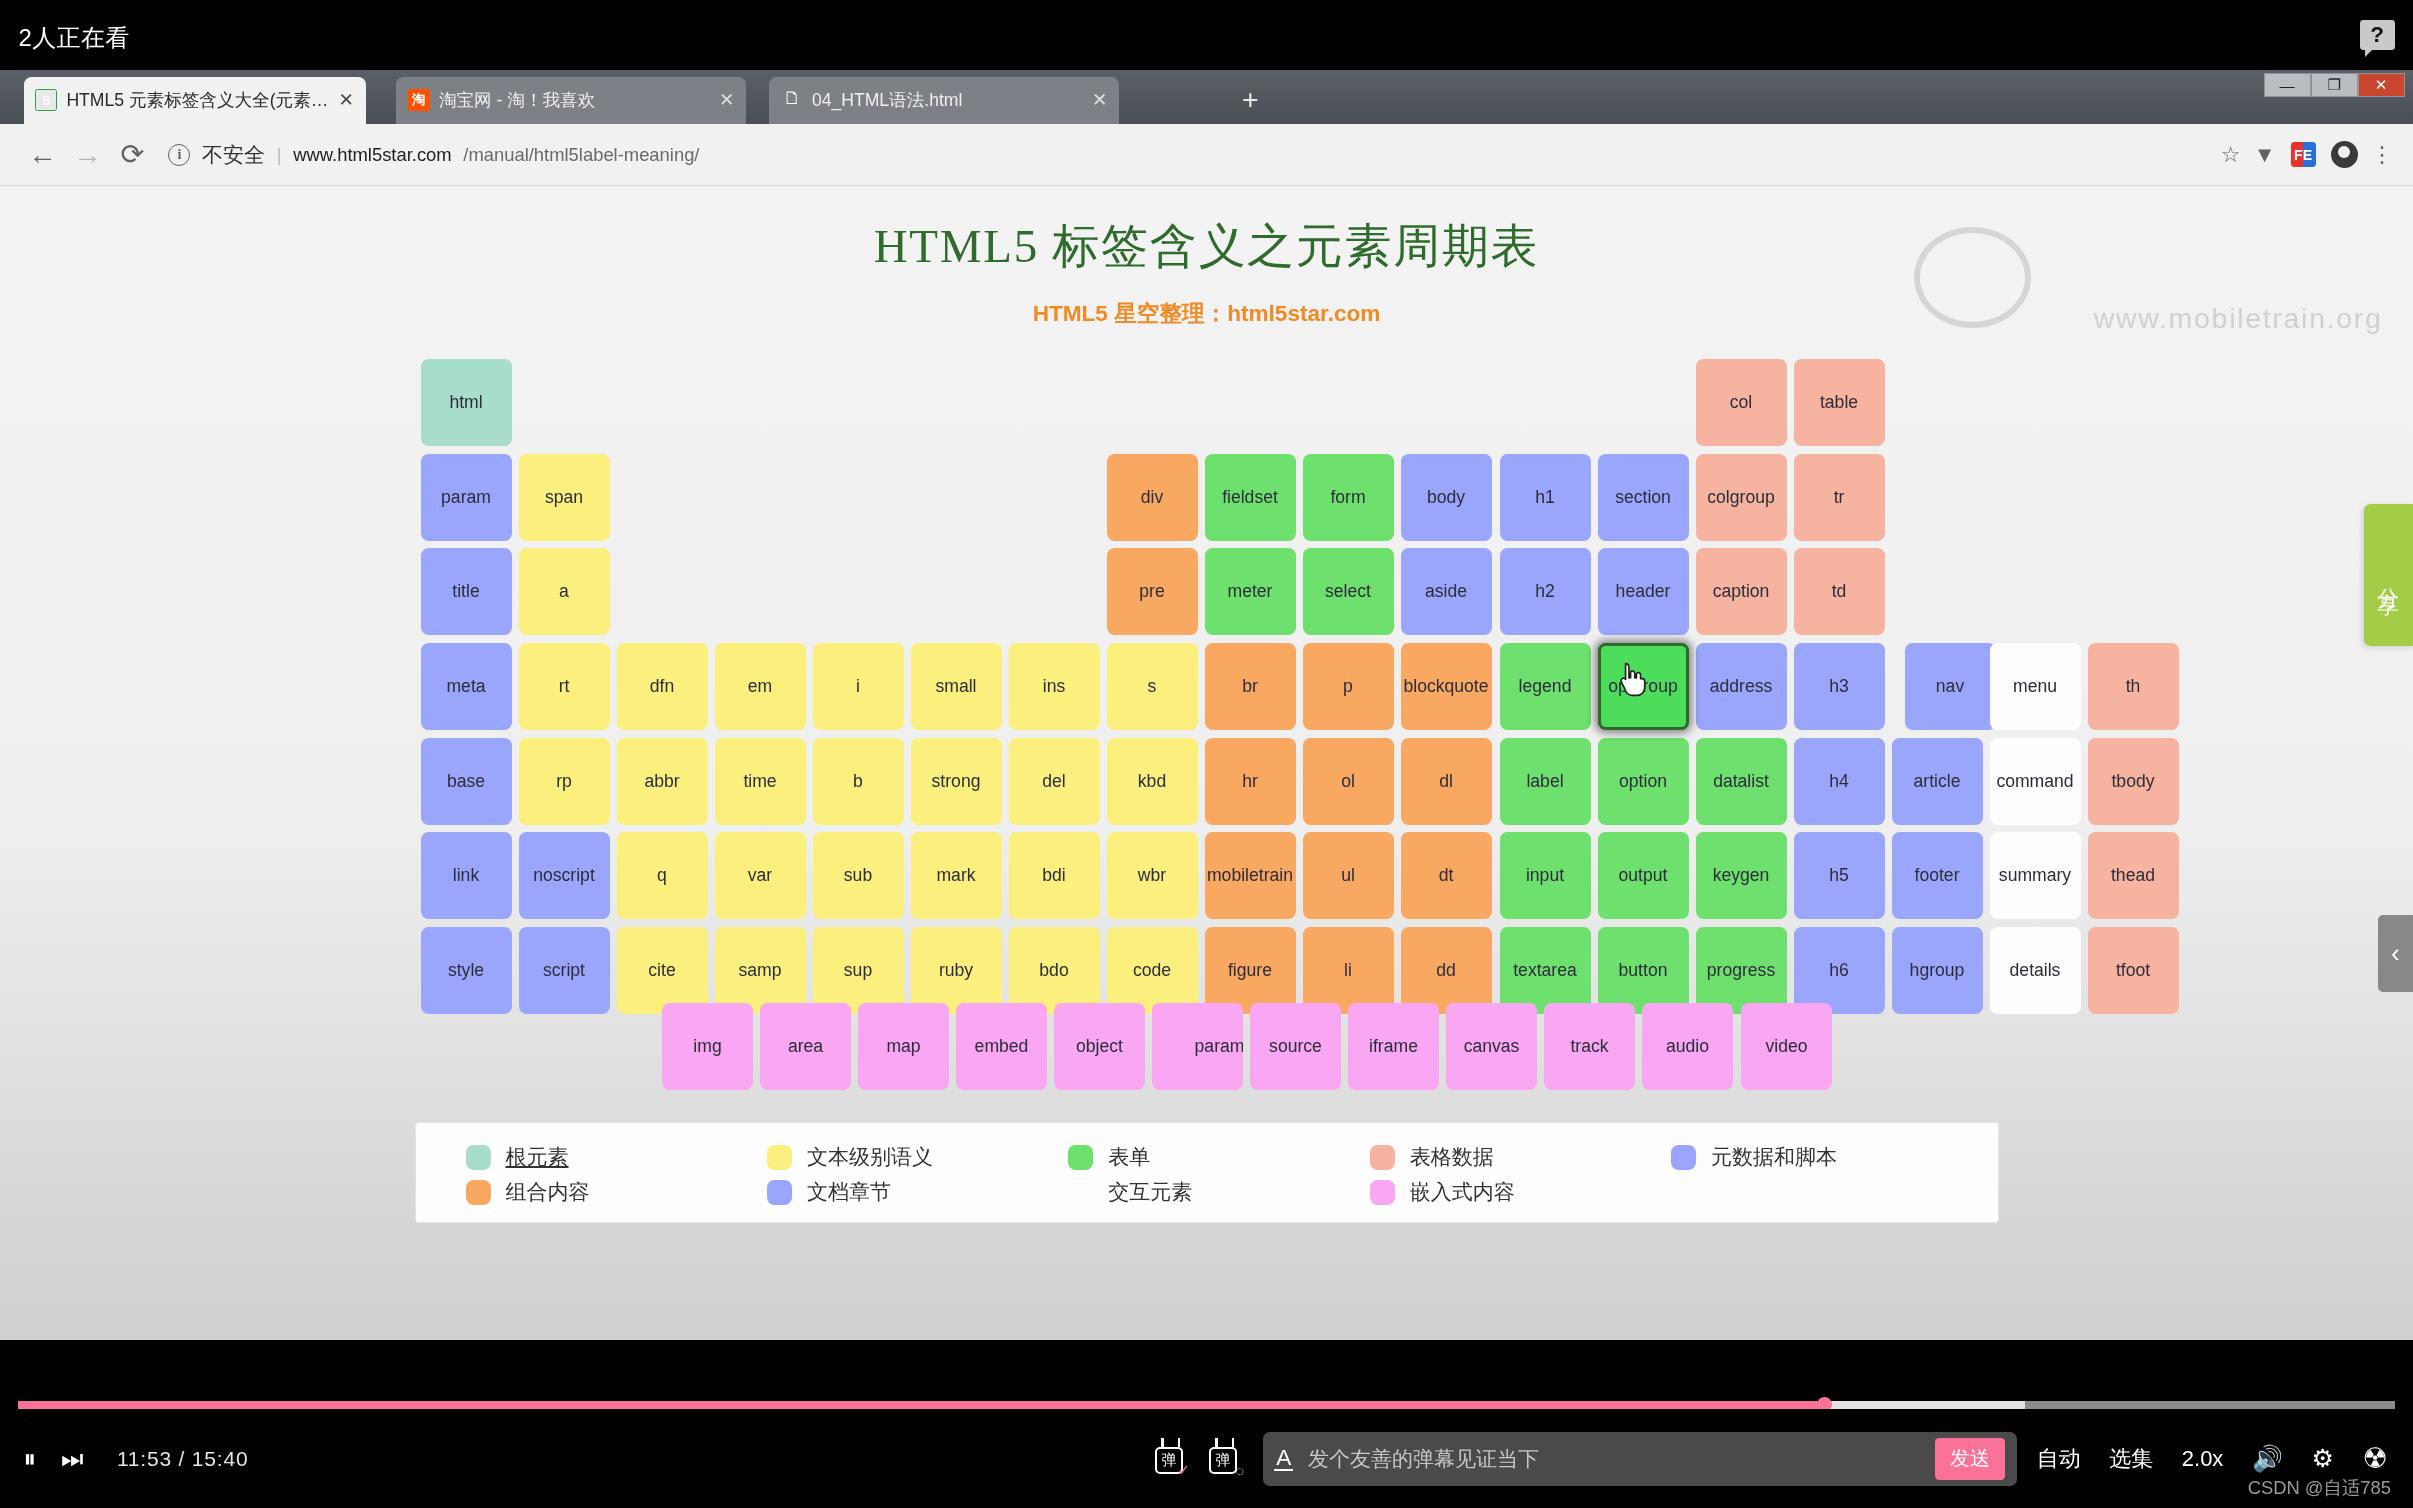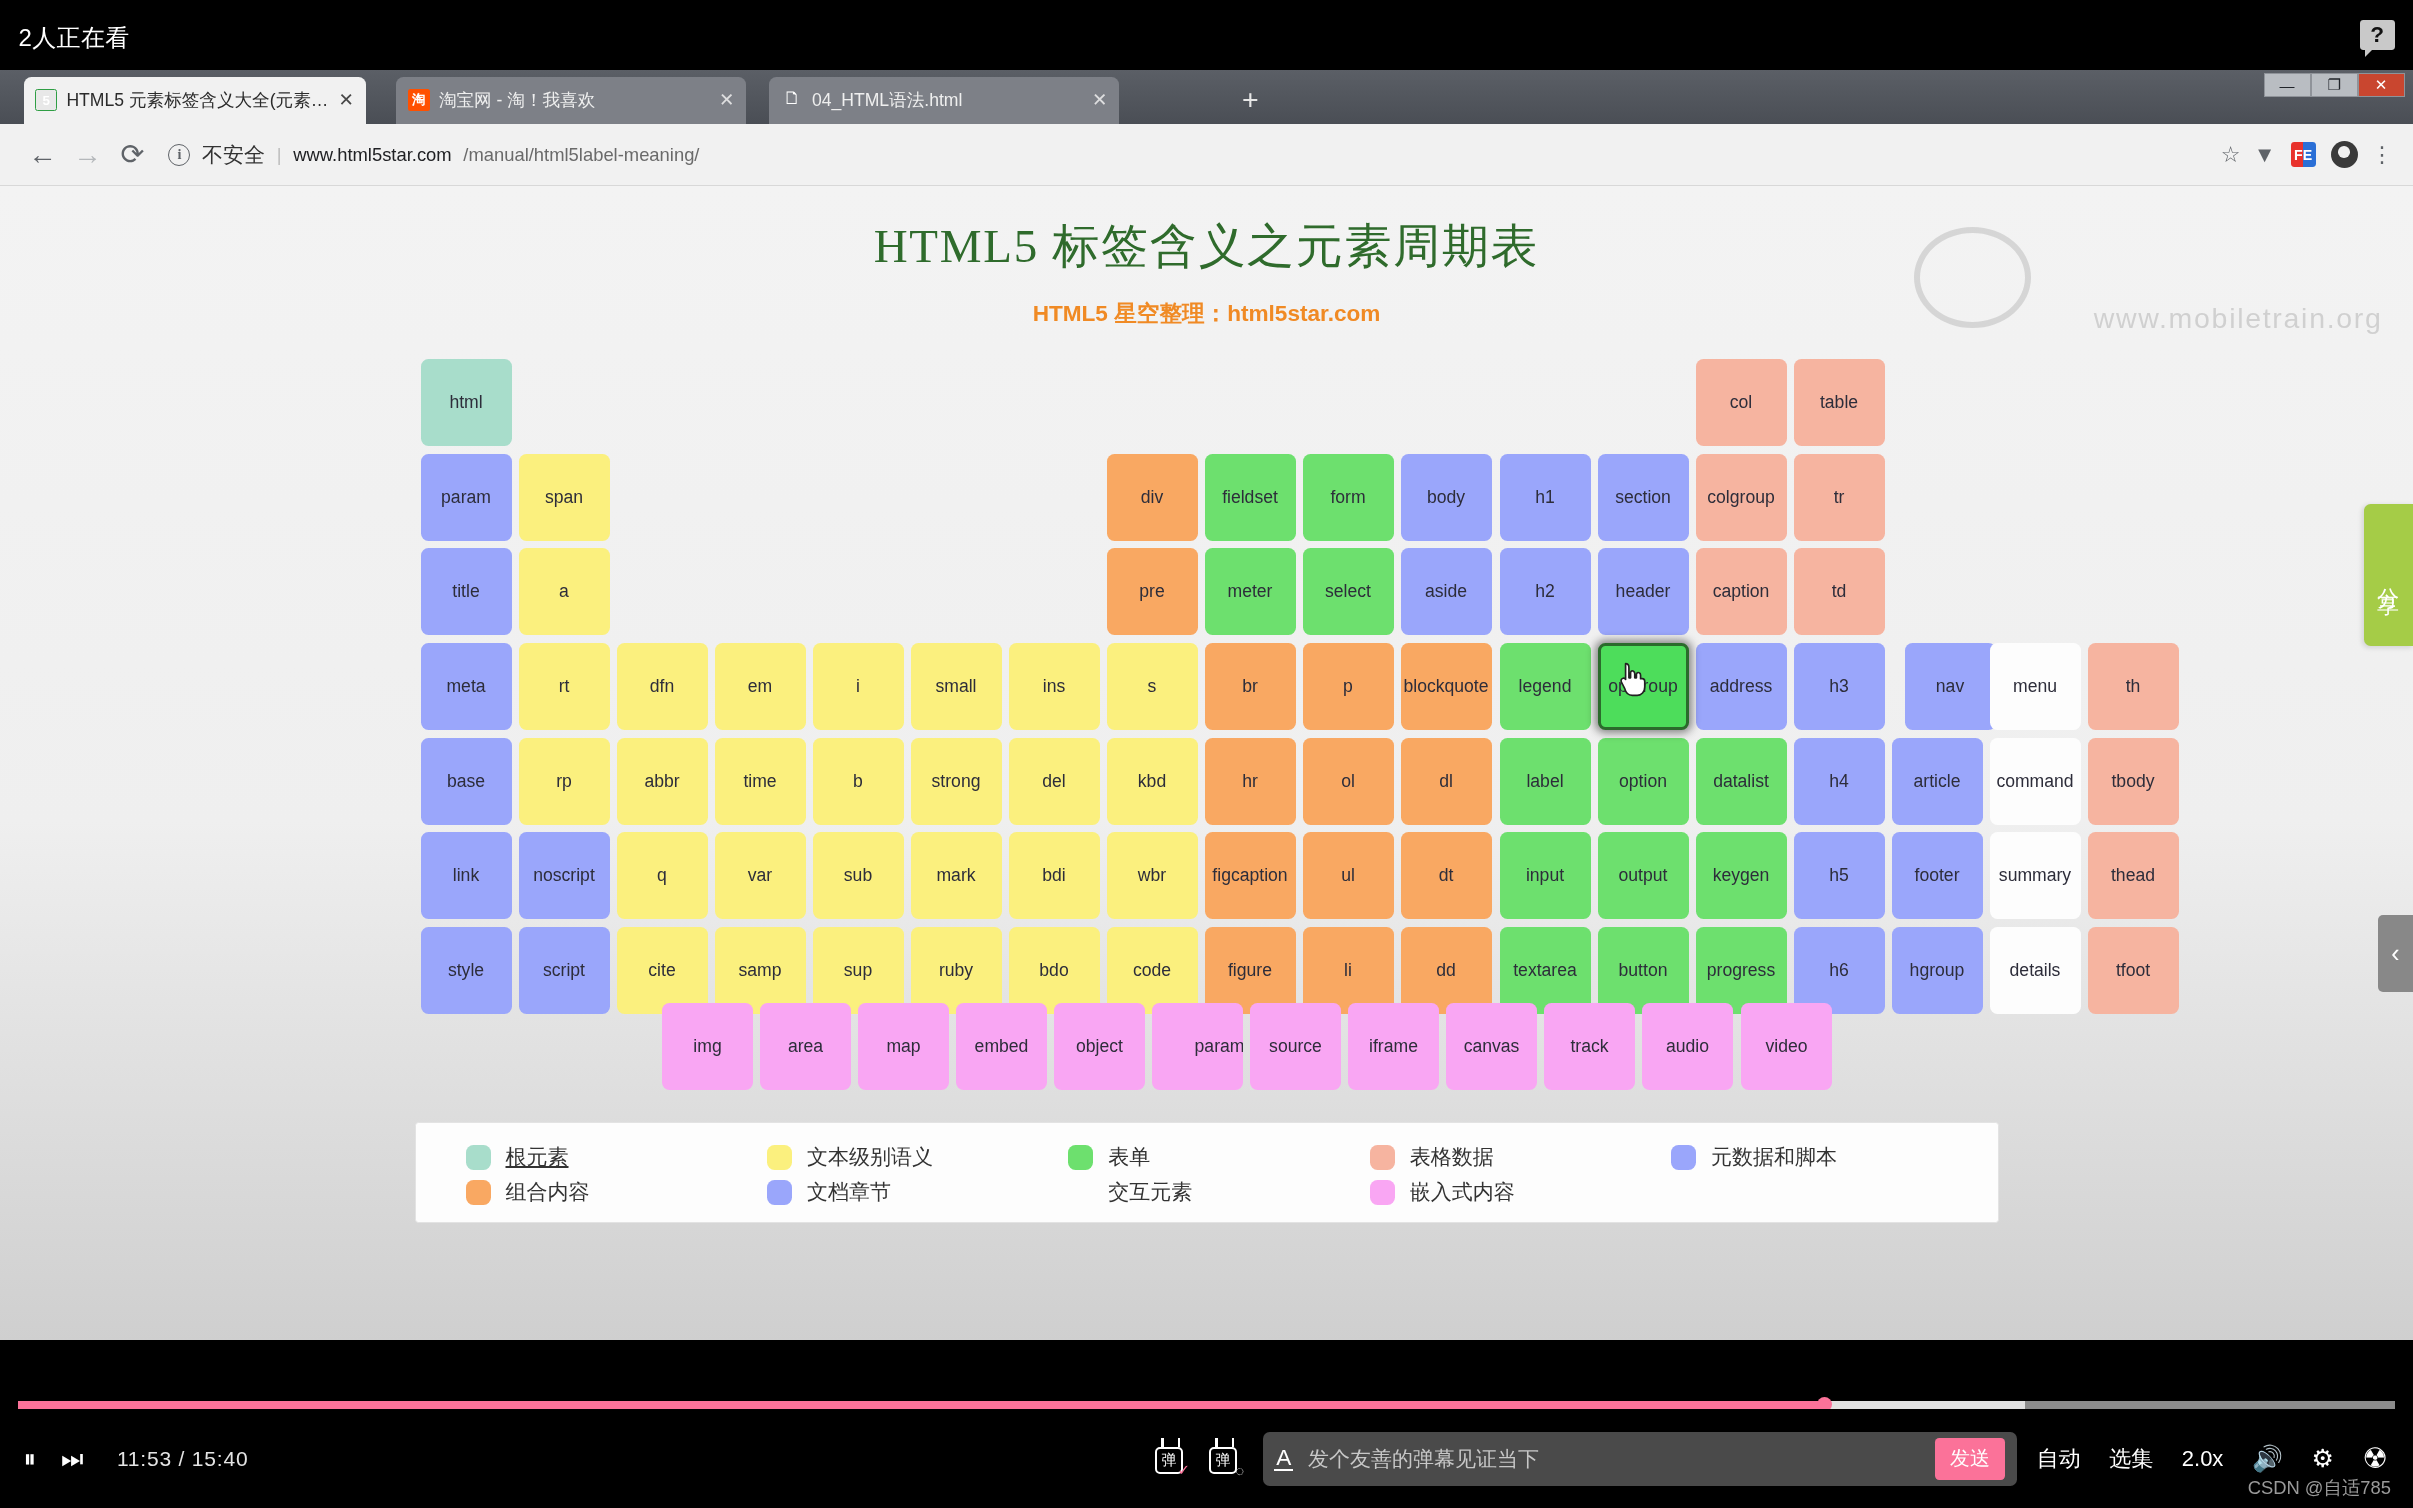--- a/index.html
+++ b/index.html
@@ -513,21 +513,21 @@
         <div class="cell c-text" style="left: 490px; top: 473px;">
           <span>mark</span>
         </div>
         <div class="cell c-text" style="left: 588px; top: 473px;">
           <span>bdi</span>
         </div>
         <div class="cell c-text" style="left: 686px; top: 473px;">
           <span>wbr</span>
         </div>
         <div class="cell c-group" style="left: 784px; top: 473px;">
-          <span>figcaption</span>
+          <span>mobiletrain</span>
         </div>
         <div class="cell c-group" style="left: 882px; top: 473px;">
           <span>ul</span>
         </div>
         <div class="cell c-group" style="left: 980px; top: 473px;">
           <span>dt</span>
         </div>
         <div class="cell c-form" style="left: 1079px; top: 473px;">
           <span>input</span>
         </div>

